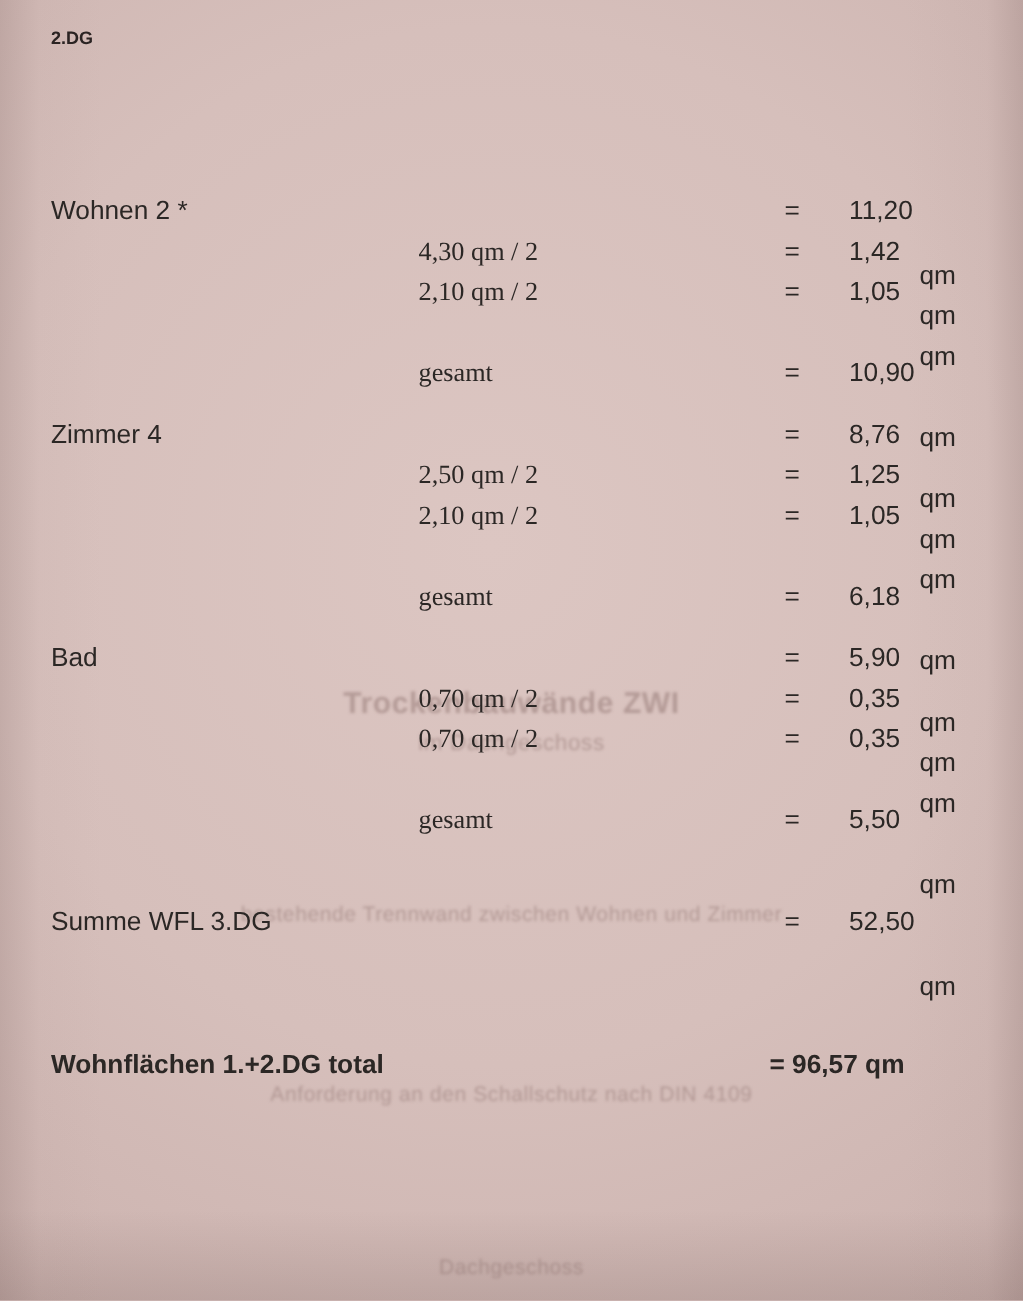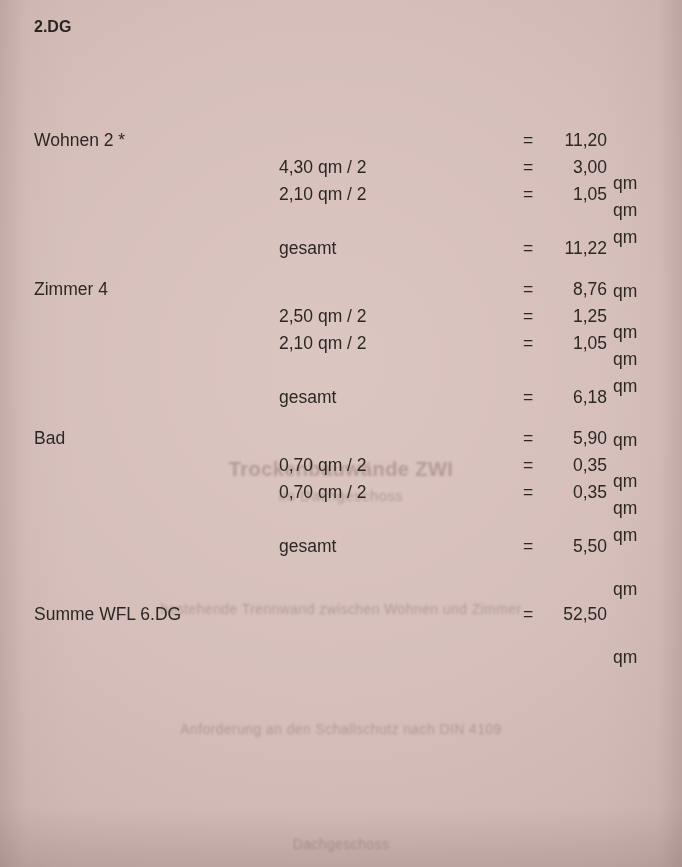--- a/index.html
+++ b/index.html
@@ -53,21 +53,21 @@
 
   .content {
     position: relative;
     z-index: 2;
     padding: 0;
   }
   .doc-title {
     position: absolute;
     left: 34px;
     top: 18px;
-    font-size: 16px;
+    font-size: 12px;
     font-weight: bold;
     color: #2b2423;
   }
   .rows {
     position: absolute;
     left: 0;
     top: 130px;
     width: 682px;
   }
   .row {
@@ -80,32 +80,33 @@
     position: absolute;
     left: 34px;
     top: 0;
     white-space: nowrap;
   }
   .row .calc {
     position: absolute;
     left: 279px;
     top: 0;
     white-space: nowrap;
+    font-family: Liberation Serif, serif;
   }
   .row .eq {
     position: absolute;
     left: 523px;
     top: 0;
   }
   .row .val {
     position: absolute;
-    left: 545px;
+    left: 566px;
     top: 0;
     width: 62px;
-    text-align: right;
+    text-align: left;
     white-space: nowrap;
   }
   .row .unit {
     position: absolute;
     left: 613px;
     top: 0;
     margin-top: 43px;
   }
   .row.spacer { height: 27px; }
   .row.gap-small { height: 14px; }
@@ -141,35 +142,35 @@
         <span class="label">Wohnen 2 *</span>
         <span class="calc"></span>
         <span class="eq">=</span>
         <span class="val">11,20</span>
         <span class="unit">qm</span>
       </div>
       <div class="row">
         <span class="label"></span>
         <span class="calc">4,30 qm / 2</span>
         <span class="eq">=</span>
-        <span class="val">3,00</span>
+        <span class="val">1,42</span>
         <span class="unit">qm</span>
       </div>
       <div class="row">
         <span class="label"></span>
         <span class="calc">2,10 qm / 2</span>
         <span class="eq">=</span>
         <span class="val">1,05</span>
         <span class="unit">qm</span>
       </div>
       <div class="row spacer"></div>
       <div class="row">
         <span class="calc">gesamt</span>
         <span class="eq">=</span>
-        <span class="val">11,22</span>
+        <span class="val">10,90</span>
         <span class="unit">qm</span>
       </div>
 
       <div class="row gap-small"></div>
 
       <div class="row">
         <span class="label">Zimmer 4</span>
         <span class="calc"></span>
         <span class="eq">=</span>
         <span class="val">8,76</span>
@@ -225,28 +226,30 @@
         <span class="calc">gesamt</span>
         <span class="eq">=</span>
         <span class="val">5,50</span>
         <span class="unit">qm</span>
       </div>
 
       <div class="row spacer"></div>
       <div class="row gap-small"></div>
 
       <div class="row">
-        <span class="label">Summe WFL 6.DG</span>
+        <span class="label">Summe WFL 3.DG</span>
         <span class="eq">=</span>
         <span class="val">52,50</span>
         <span class="unit">qm</span>
       </div>
 
       <div class="row spacer"></div>
       <div class="row spacer"></div>
       <div class="row gap-small"></div>
 
       <div class="row bold total">
+        <span class="label">Wohnflächen 1.+2.DG total</span>
+        <span class="val" style="left:513px; width:140px; text-align:left;">= 96,57 qm</span>
       </div>
 
     </div>
   </div>
 </div>
 
 </body></html>

